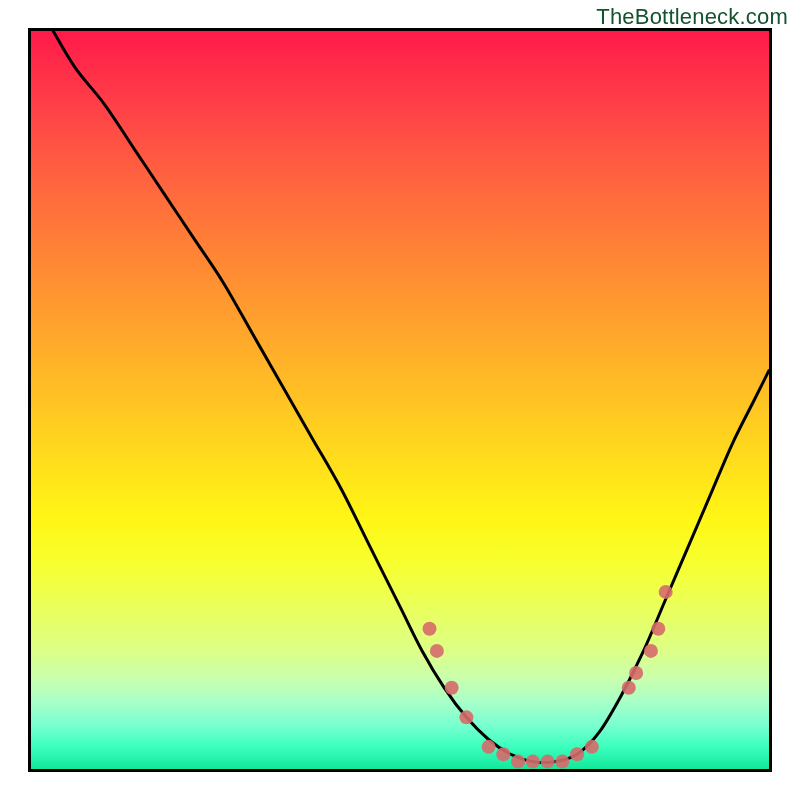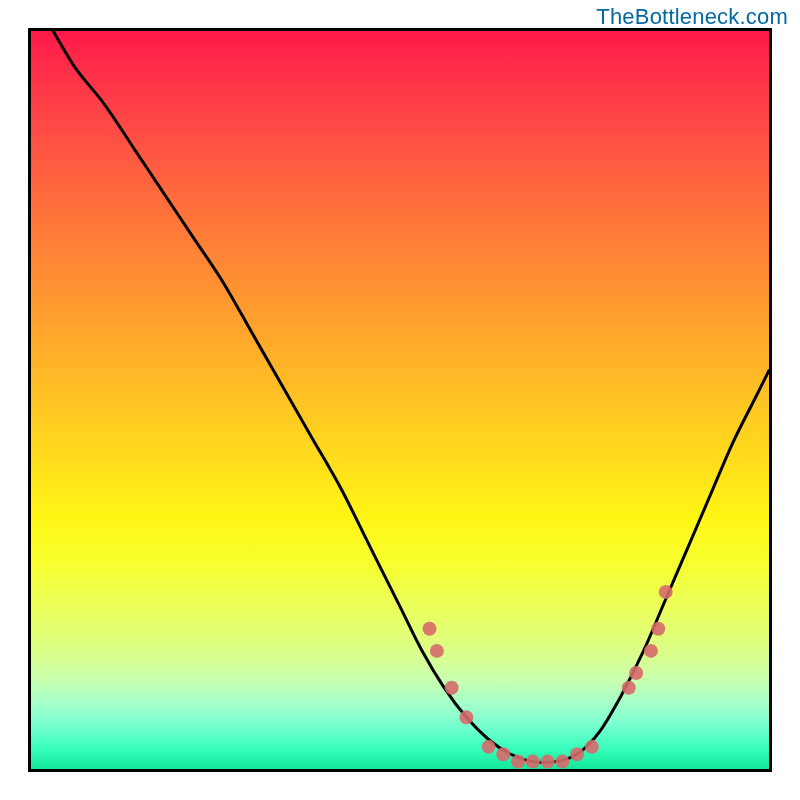--- a/index.html
+++ b/index.html
@@ -15,21 +15,21 @@
     width: 800px;
     height: 800px;
     background: #ffffff;
   }
   .watermark {
     position: absolute;
     top: 4px;
     right: 12px;
     font-size: 22px;
     font-weight: 500;
-    color: #0369a1;
+    color: #14532d;
     letter-spacing: 0.2px;
     z-index: 5;
     text-align: center;
   }
   .plot-frame {
     position: absolute;
     left: 28px;
     top: 28px;
     width: 744px;
     height: 744px;

